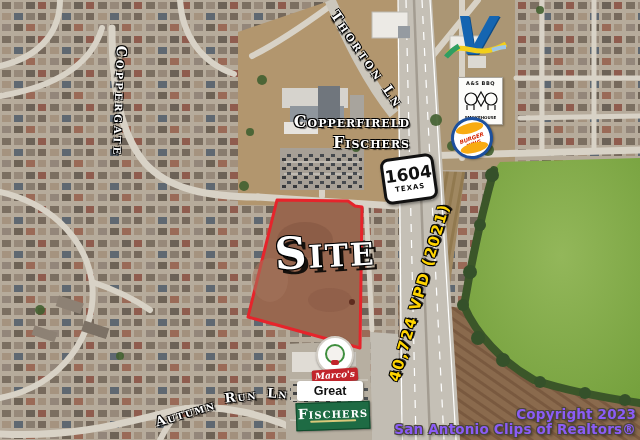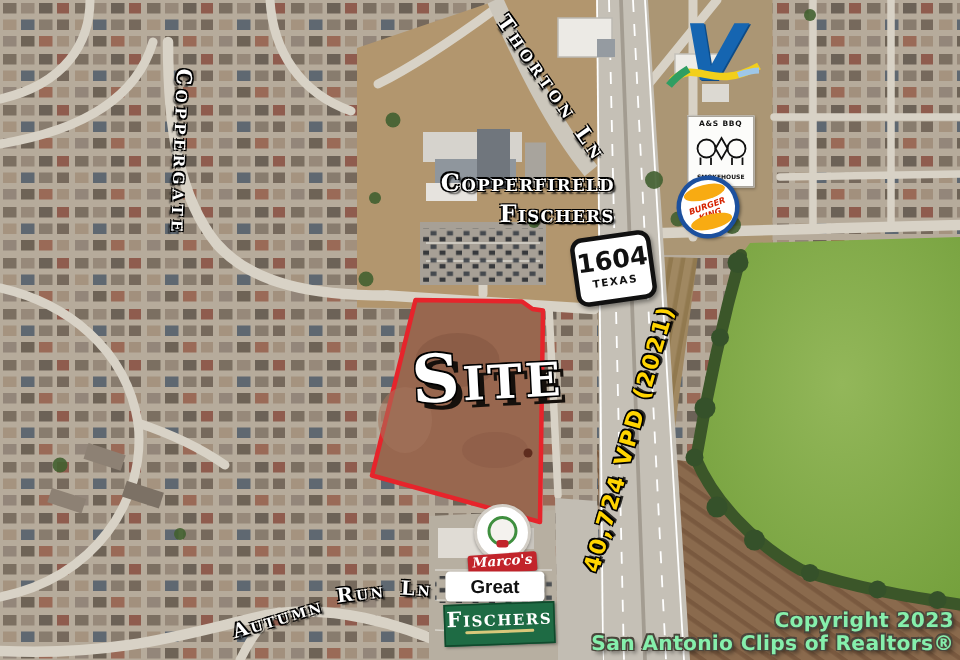--- a/index.html
+++ b/index.html
@@ -23,21 +23,21 @@
   #vpd{position:absolute;left:394px;top:372px;transform:rotate(-74deg);transform-origin:0 50%;
        font-weight:bold;font-size:15px;letter-spacing:1.5px;color:#ffd400;white-space:nowrap;
        text-shadow:-1px -1px 0 #000,1px -1px 0 #000,-1px 1px 0 #000,1px 1px 0 #000,2px 2px 0 rgba(0,0,0,.8);}
 
   #shield{position:absolute;left:382px;top:156px;width:48px;height:40px;background:#fff;border:3px solid #111;
        border-radius:8px;transform:rotate(-8deg);display:flex;flex-direction:column;align-items:center;
        justify-content:center;color:#111;box-shadow:1px 2px 3px rgba(0,0,0,.4);}
   .shd-num{font-size:17px;font-weight:bold;line-height:1;}
   .shd-tex{font-size:7px;font-weight:bold;letter-spacing:1px;margin-top:1px;}
 
-  #copyright{position:absolute;right:4px;bottom:2px;text-align:right;font-weight:bold;font-size:13.5px;color:#86efac;
+  #copyright{position:absolute;right:4px;bottom:2px;text-align:right;font-weight:bold;font-size:13.5px;color:#8b5cf6;
        line-height:1.15;letter-spacing:.2px;
        text-shadow:-1px -1px 0 #4a463c,1px -1px 0 #4a463c,-1px 1px 0 #4a463c,1px 1px 0 #4a463c,2px 2px 3px rgba(0,0,0,.55);}
 
   .logo{position:absolute;}
   #valero{left:444px;top:14px;width:66px;height:64px;}
   .v-letter{position:absolute;left:12px;top:-8px;font-style:italic;font-weight:bold;font-size:52px;color:#1565b1;
        text-shadow:1px 1px 0 #0d4b87;}
   #valero svg{position:absolute;left:0;top:0;}
 
   #bbq-logo{left:458px;top:77px;width:43px;height:46px;background:#fcfcfa;border:1px solid #a9a59d;

